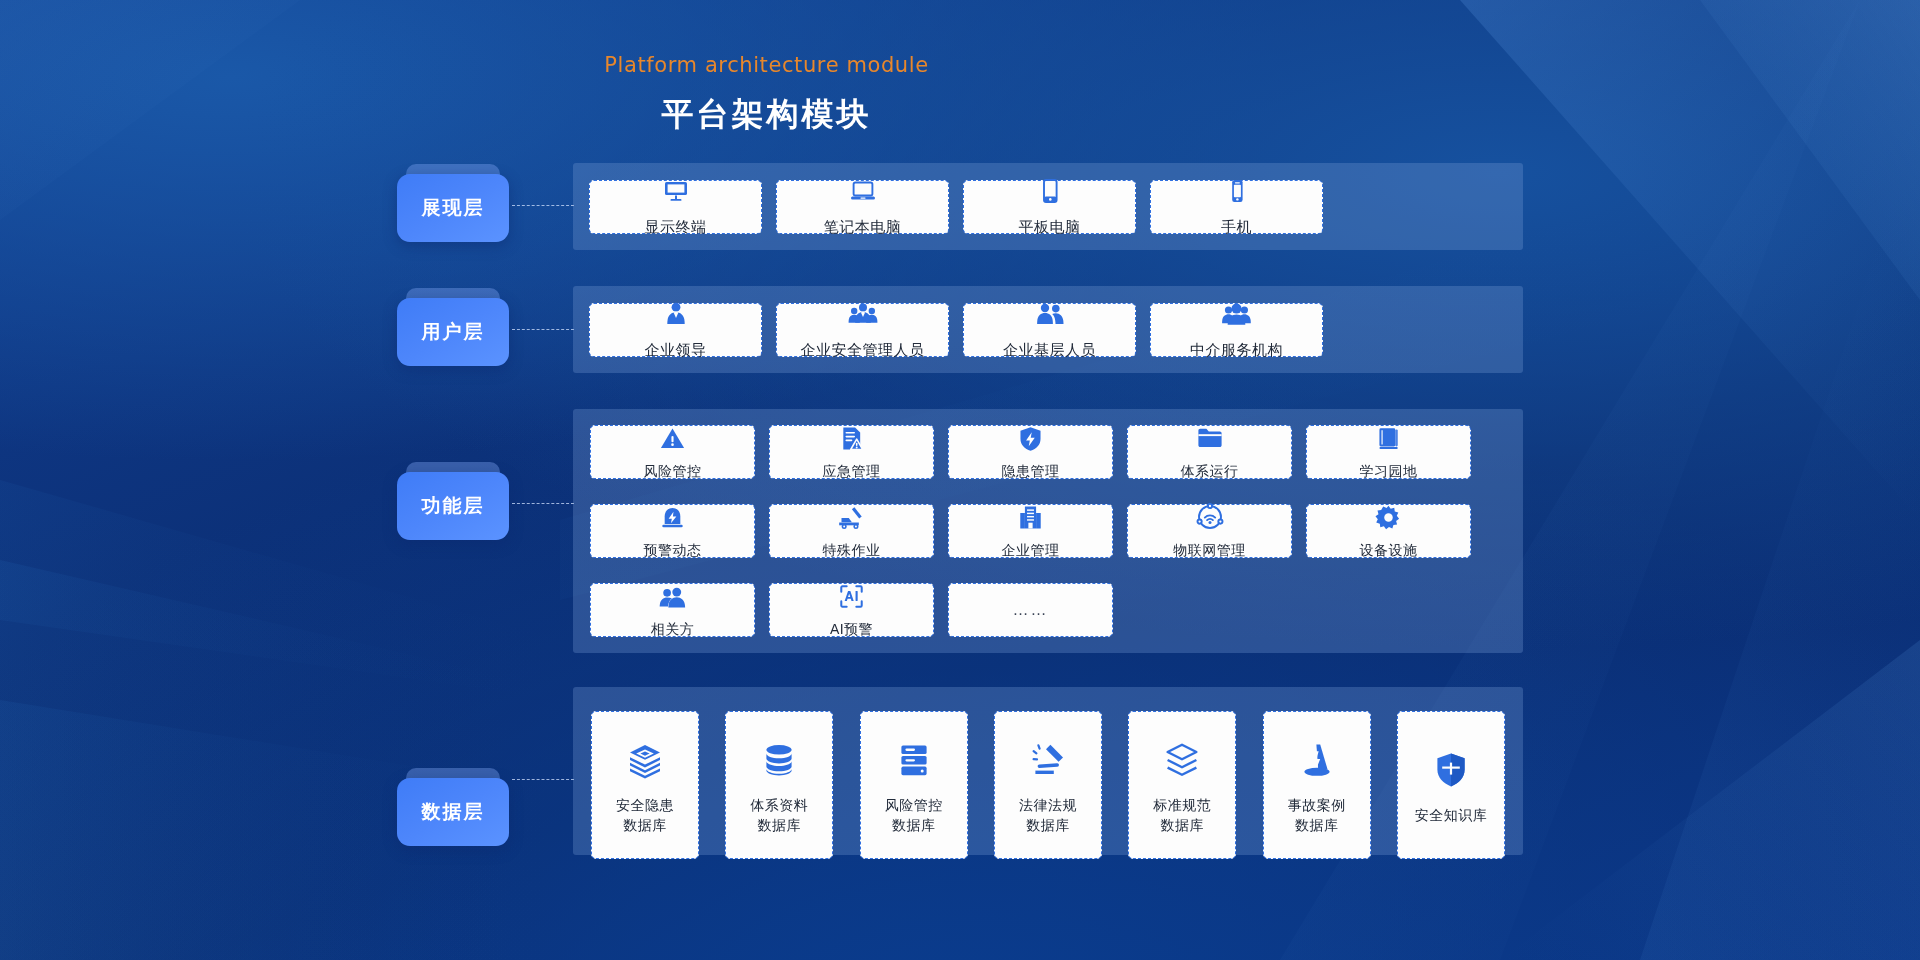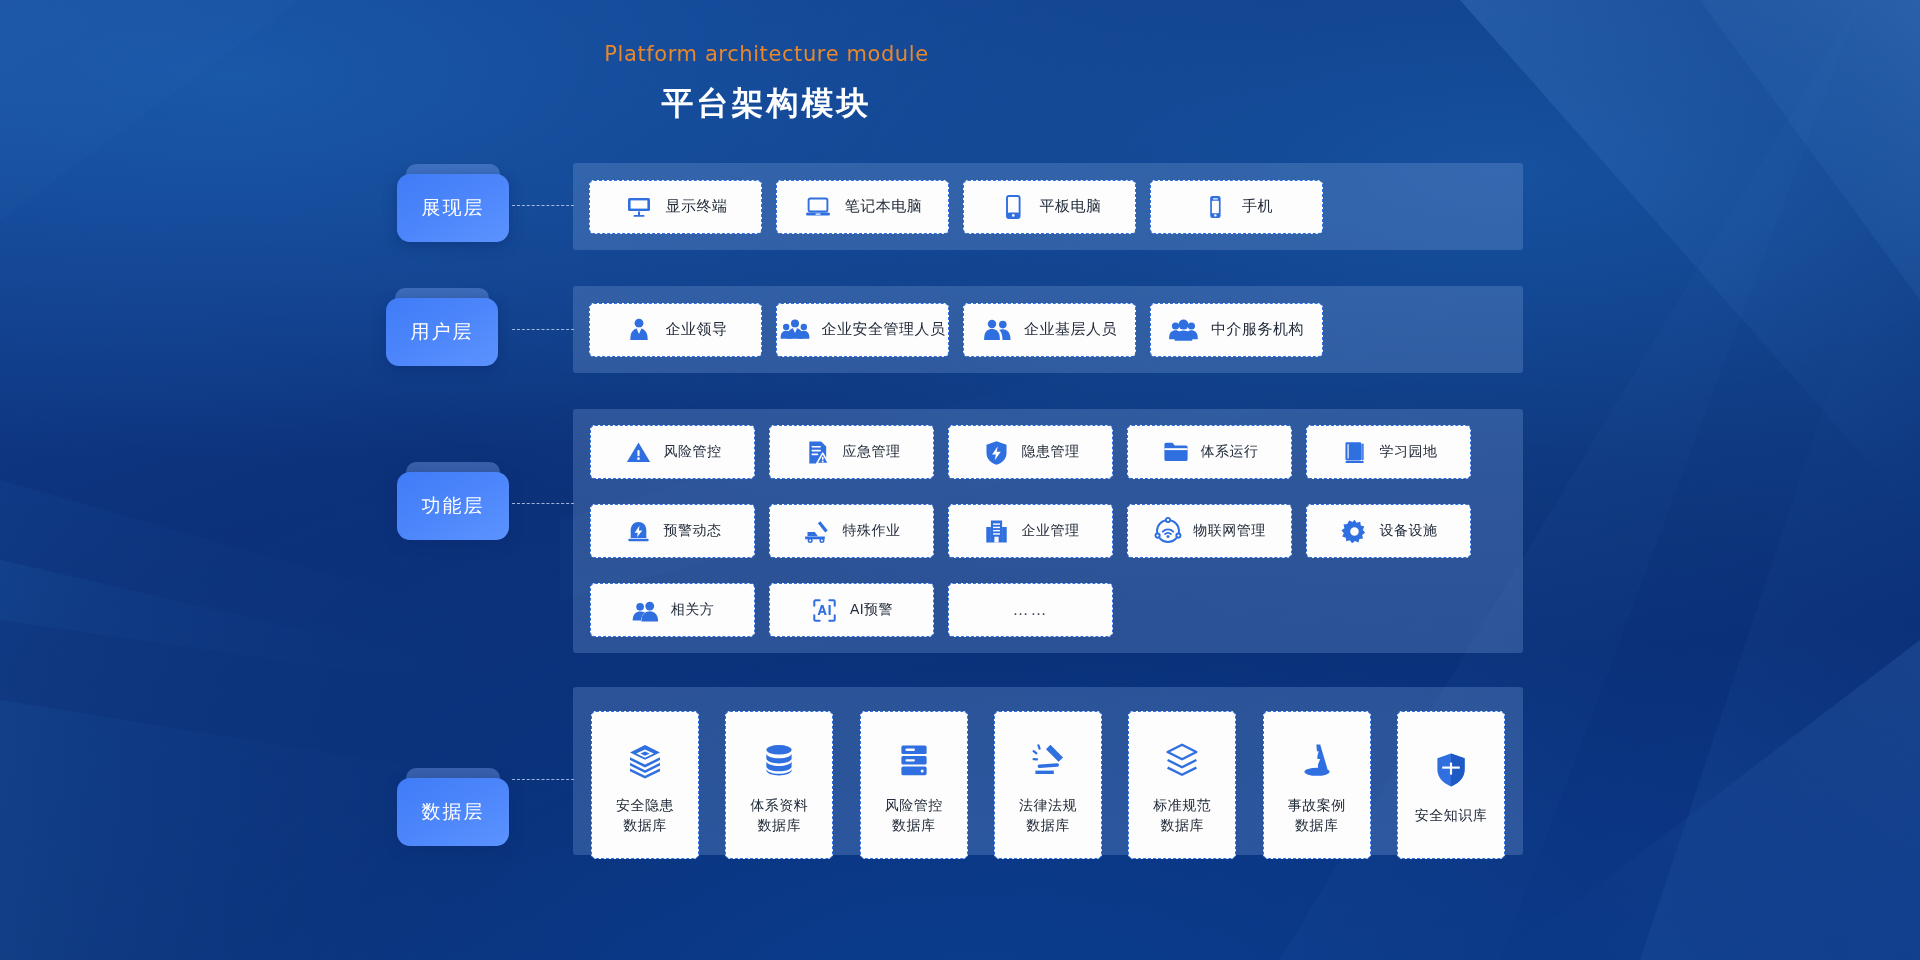--- a/index.html
+++ b/index.html
@@ -14,21 +14,21 @@
   #bg .base{
     position:absolute; inset:0;
     background:
       radial-gradient(120% 90% at 78% 18%, #16519f 0%, rgba(22,81,159,0) 55%),
       radial-gradient(110% 80% at 12% 8%, #1a58a8 0%, rgba(26,88,168,0) 50%),
       radial-gradient(100% 120% at 50% 110%, #0a3d8f 0%, rgba(10,61,143,0) 60%),
       linear-gradient(160deg,#123f92 0%,#0c3179 38%,#0a2a6c 62%,#0b3686 100%);
   }
   #bg svg{ position:absolute; inset:0; width:1920px; height:960px; }
   
-  #header{ position:absolute; top:42px; left:0; width:1533px; text-align:center; z-index:5; }
+  #header{ position:absolute; top:53px; left:0; width:1533px; text-align:center; z-index:5; }
   #header .en{
     font-size:21px; letter-spacing:.6px; color:#e8872b; font-weight:400;
     font-family:"DejaVu Sans","Liberation Sans",sans-serif;
   }
   #header .cn{
     margin-top:16px; font-size:32px; font-weight:700; color:#ffffff; letter-spacing:3px;
   }
   
   #diagram{ position:absolute; left:0; top:0; width:1920px; height:960px; z-index:4; }
   .layer{ position:absolute; }
@@ -39,21 +39,21 @@
     position:absolute; left:9px; top:0; width:94px; height:22px;
     background:rgba(125,165,245,.40); border-radius:10px 10px 0 0;
   }
   .badge{
     position:absolute; left:0; top:10px; width:112px; height:68px;
     background:linear-gradient(150deg,#3f7cf7 0%,#4d86fb 50%,#5b93ff 100%);
     border-radius:13px;
     display:flex; align-items:center; justify-content:center;
     box-shadow:0 4px 14px rgba(10,40,110,.45);
   }
-  .badge span{ color:#fff; font-size:19px; font-weight:400; letter-spacing:2px; }
+  .badge span{ color:#fff; font-size:19px; font-weight:700; letter-spacing:2px; }
 
   
   .connector{
     position:absolute; height:0; border-top:1px dashed rgba(210,225,255,.75);
   }
 
   
   .panel{
     position:absolute;
     background:rgba(122,160,215,.30);
@@ -64,20 +64,21 @@
     display:flex; flex-wrap:wrap; align-content:center; justify-content:flex-start;
     padding:14px 16px; gap:14px 14px;
   }
   
   .card{
     background:#fdfdfd;
     border:1px dashed #2f6fe0;
     border-radius:5px;
     display:flex; align-items:center; justify-content:center;
     gap:12px;
+    flex-direction:column;
   }
   .card .lbl{ font-size:15px; color:#222b3a; font-weight:500; letter-spacing:.5px; white-space:nowrap; }
   .card svg{ display:block; }
 
   
   .row-dev .card{ width:173px; height:54px; }
   .row-usr .card{ width:173px; height:54px; }
   .row-fn  .card{ width:165px; height:54px; gap:10px; }
   .row-fn  .card .lbl{ font-size:14px; }
   .row-data .card{
@@ -186,21 +187,21 @@
               <circle cx="14.4" cy="22.4" r="1.2" fill="#fdfdfd"></circle>
             </svg>
           </span>
           <span class="lbl">手机</span>
         </div>
       </div>
     </div>
   </div>
 
   <div class="layer">
-    <div class="badge-wrap" style="left:386px; top:288px;">
+    <div class="badge-wrap" style="left:397px; top:288px;">
       <div class="badge-tab"></div>
       <div class="badge">
         <span>用户层</span>
       </div>
     </div>
     <div class="connector" style="left:512px; top:329px; width:62px;"></div>
     <div class="panel" style="left:573px; top:286px; width:950px; height:87px;">
       <div class="panel-inner row-usr">
         <div class="card">
           <span class="ico">

